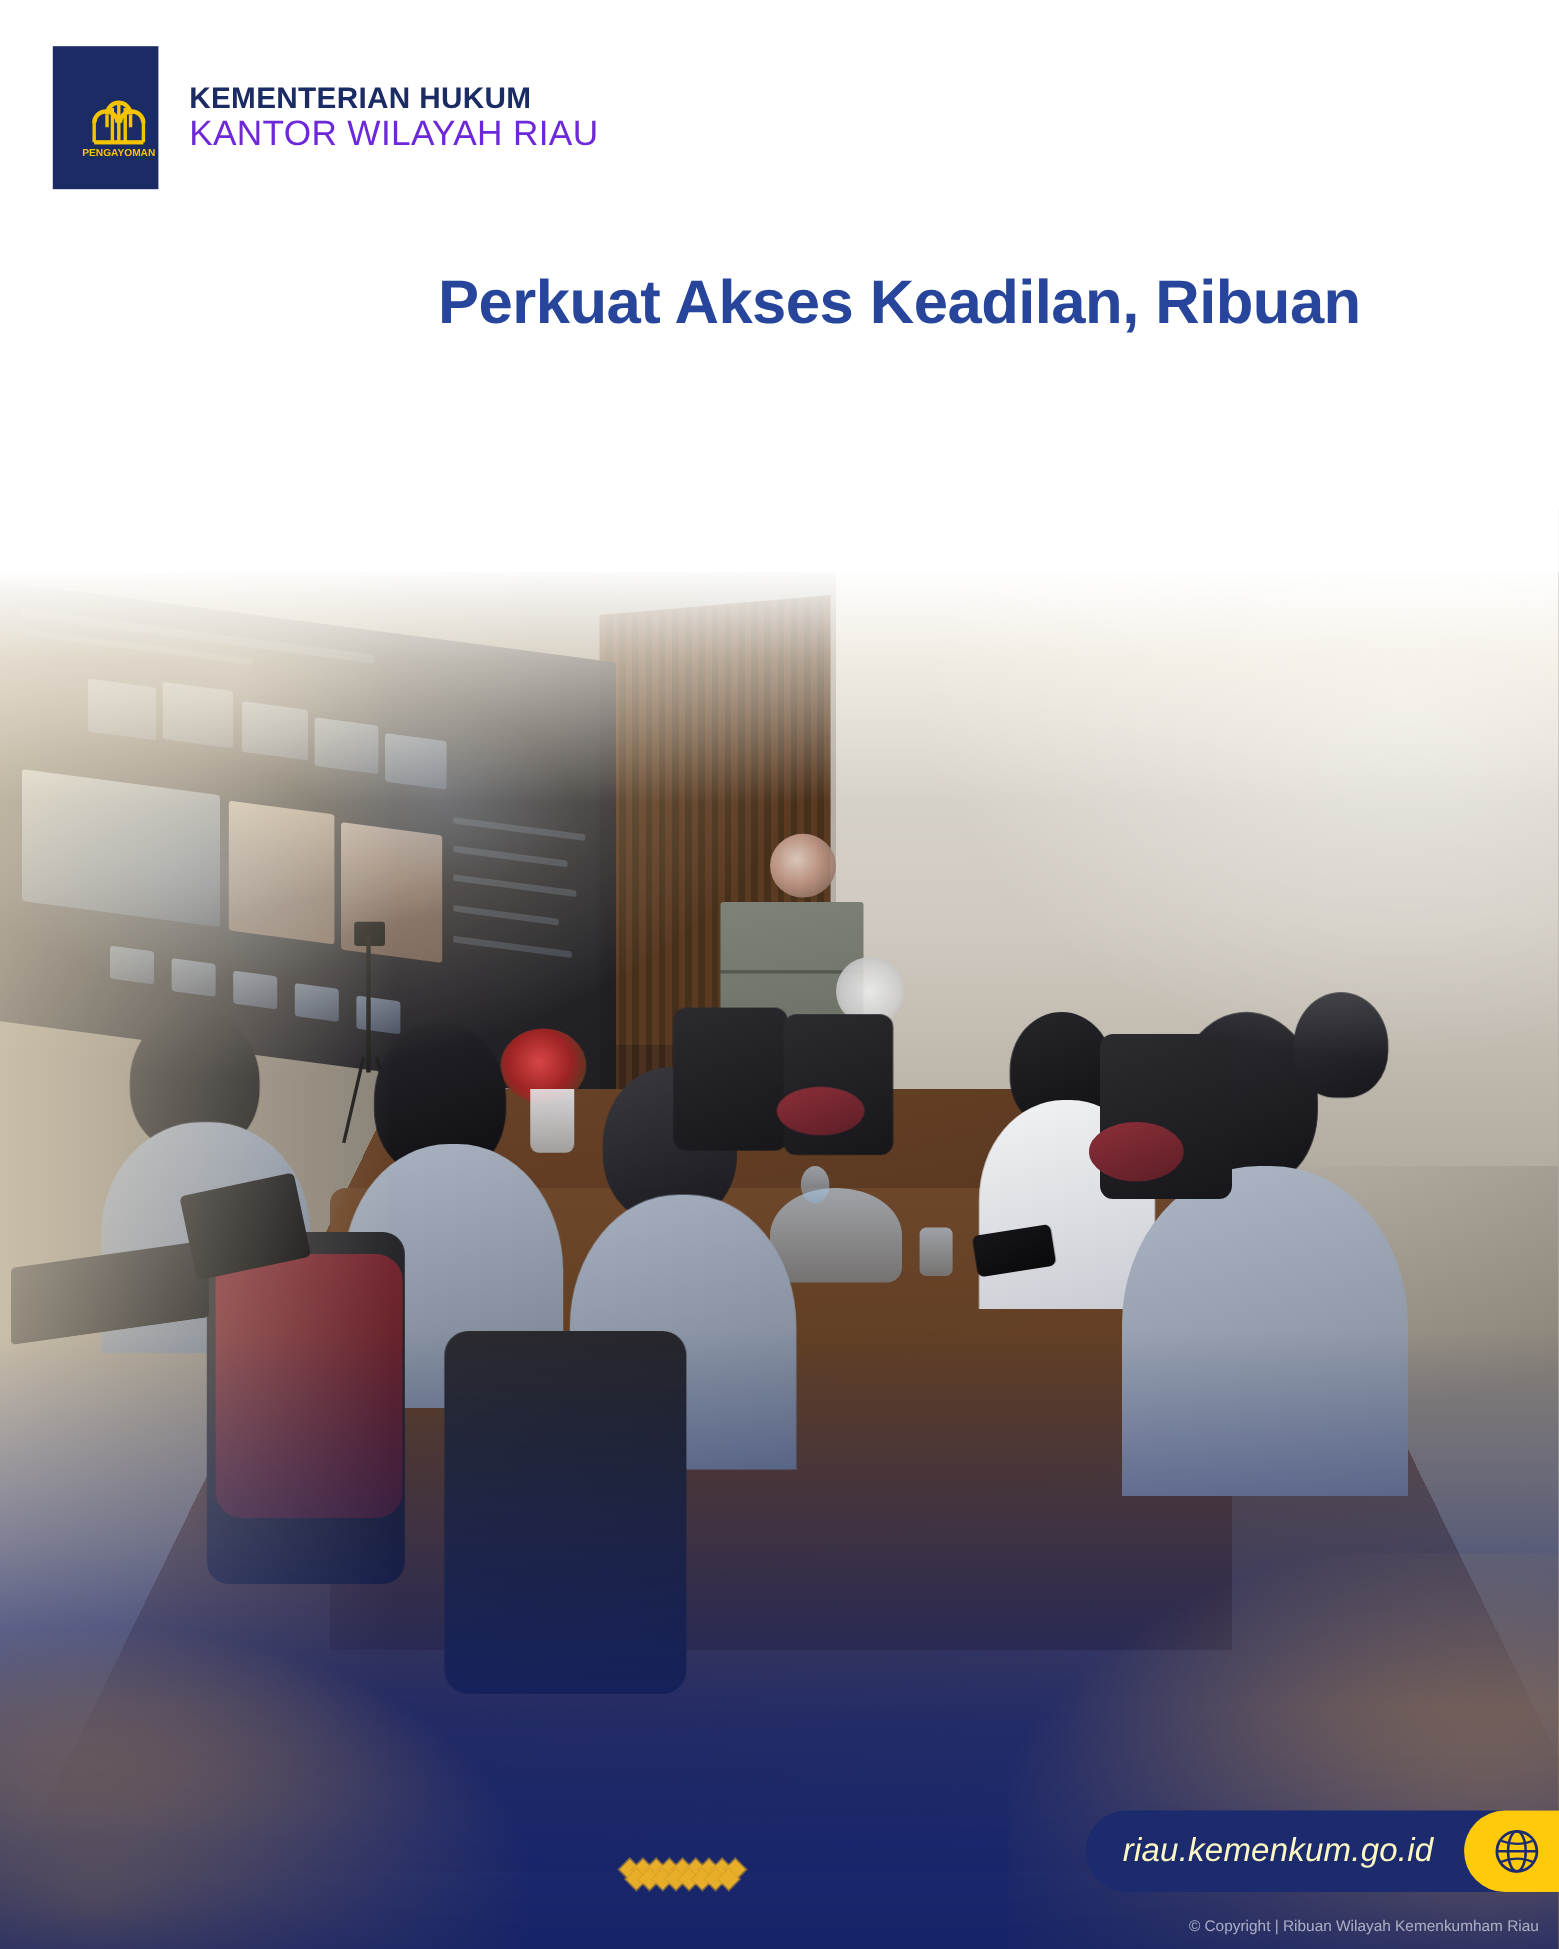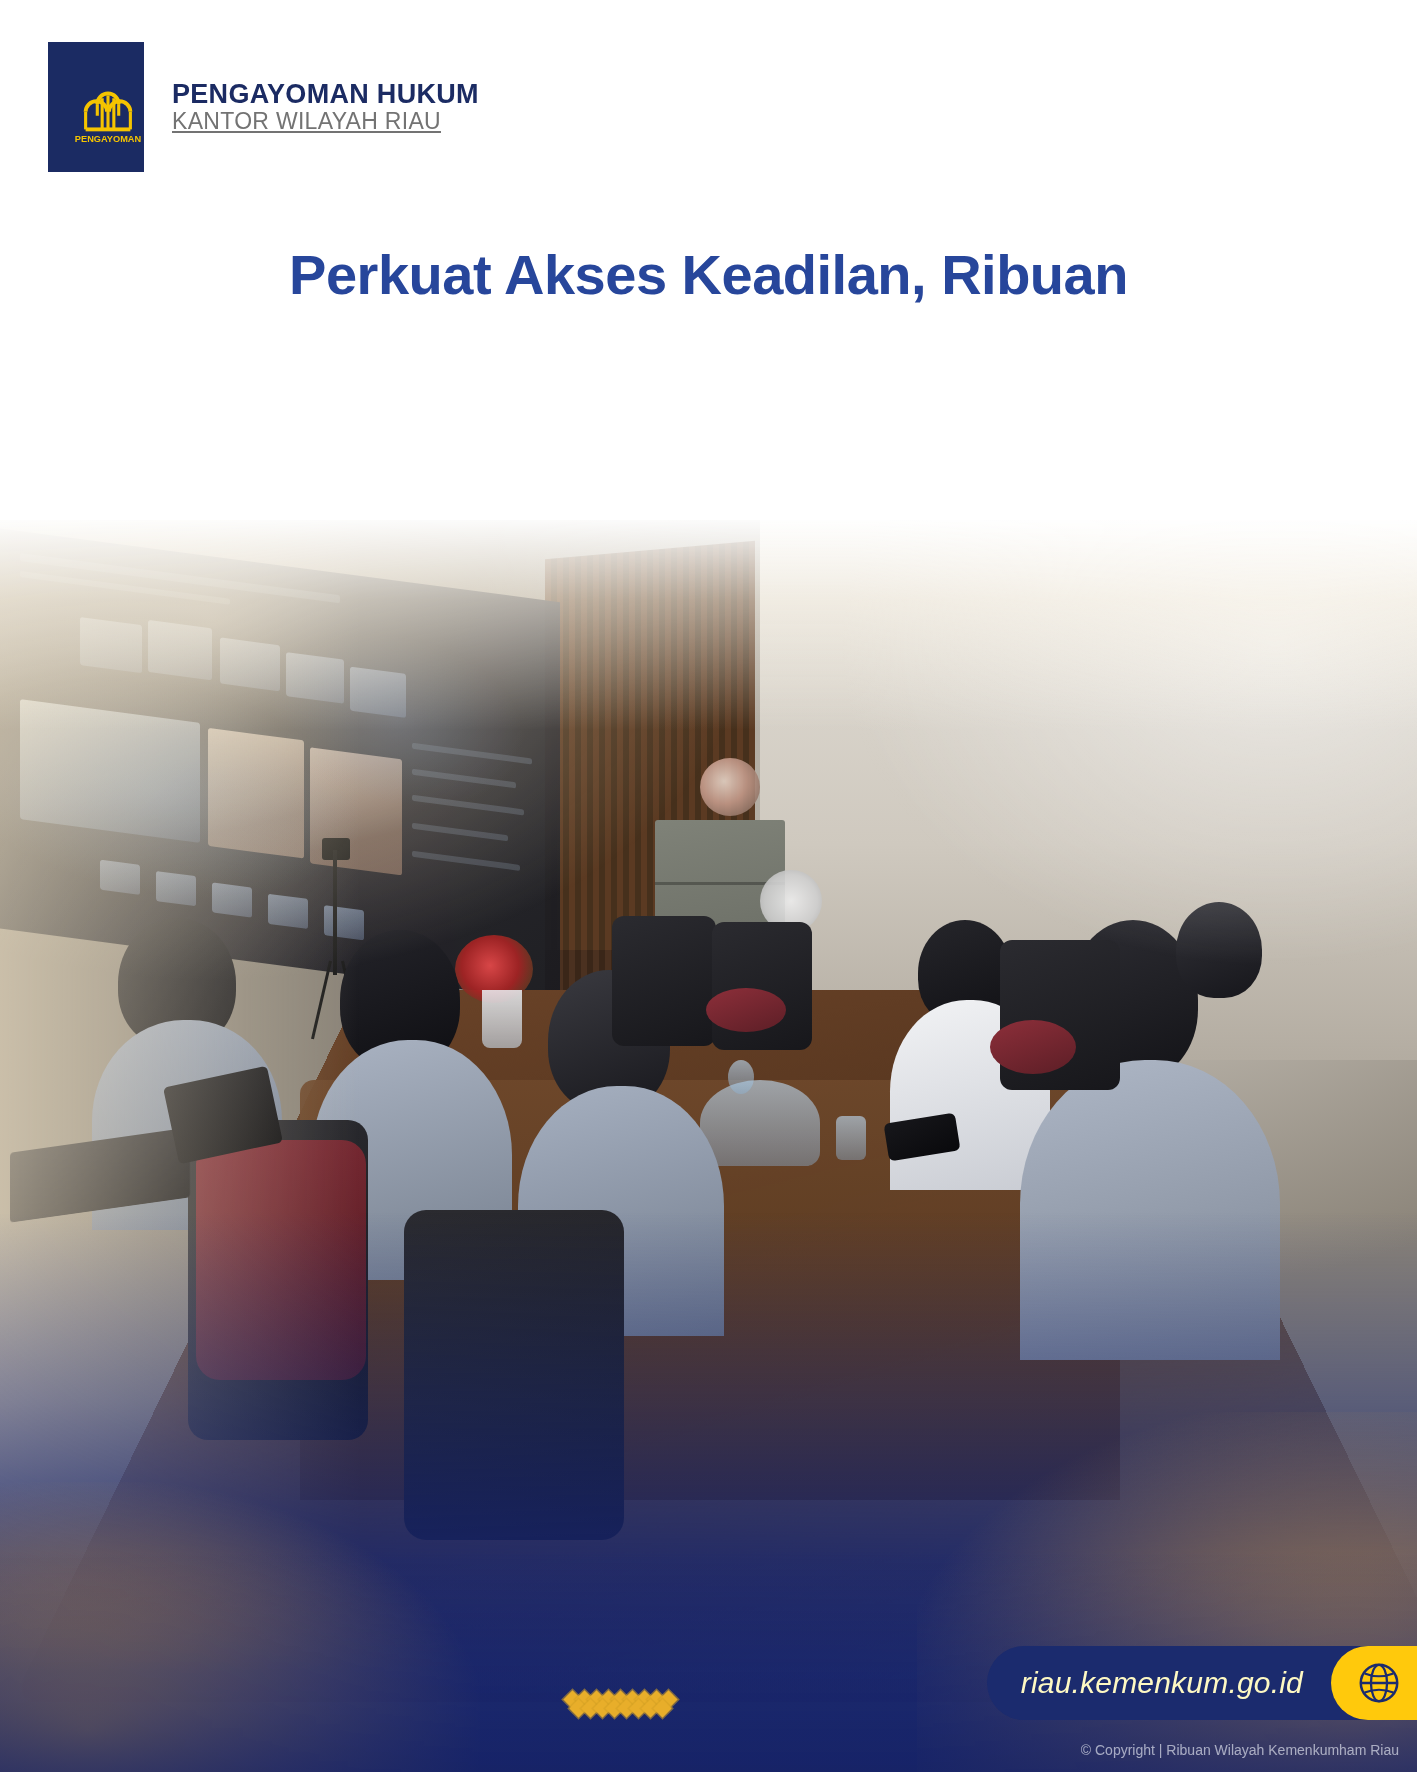--- a/index.html
+++ b/index.html
@@ -46,35 +46,34 @@
 
   .brand-lines { display: flex; flex-direction: column; line-height: 1.12; }
   .brand-top {
     font-size: 27px;
     font-weight: bold;
     letter-spacing: 0.3px;
     color: #1b2b63;
     white-space: nowrap;
   }
   .brand-sub {
-    font-size: 23px;
+    font-size: 32px;
     font-weight: normal;
     letter-spacing: 0.3px;
-    color: #737373;
+    color: #6d28d9;
     white-space: nowrap;
-    text-decoration: underline;
   }
 
   
   .title-wrap {
     position: absolute;
     top: 240px;
     left: 0;
     width: 1417px;
-    text-align: center;
+    text-align: right;
     z-index: 40;
     padding: 0 180px;
   }
   .title {
     font-size: 56px;
     font-weight: bold;
     color: #27469b;
     line-height: 1.24;
     letter-spacing: -0.5px;
   }
@@ -398,21 +397,21 @@
           <path d="M60 48 L60 66"></path>
           <path d="M31 34 L31 66"></path>
           <path d="M37 31 L37 66"></path>
           <path d="M43 34 L43 66"></path>
         </g>
         <rect x="14" y="64" width="46" height="4" fill="#f5c400"></rect>
         <text x="37" y="79" font-family="'Liberation Sans',sans-serif" font-size="9.5" font-weight="bold" fill="#f5c400" text-anchor="middle">PENGAYOMAN</text>
       </svg>
     </div>
     <div class="brand-lines">
-      <div class="brand-top">PENGAYOMAN HUKUM</div>
+      <div class="brand-top">KEMENTERIAN HUKUM</div>
       <div class="brand-sub">KANTOR WILAYAH RIAU</div>
     </div>
   </div>
 
   <div class="title-wrap">
     <div class="title">Perkuat Akses Keadilan, Ribuan</div>
   </div>
 
 
   <div class="photo">

